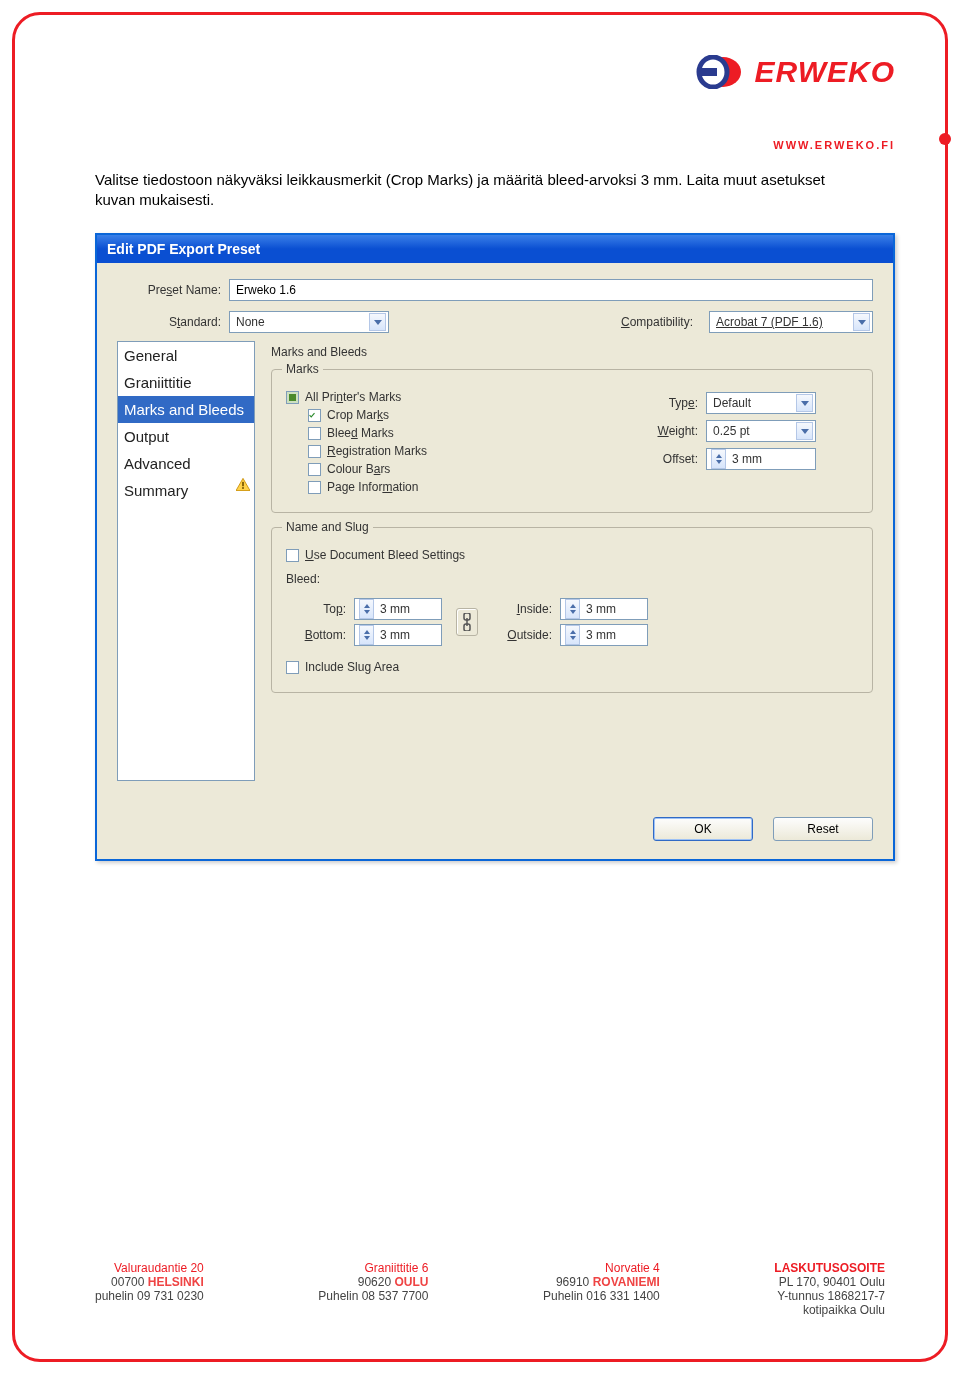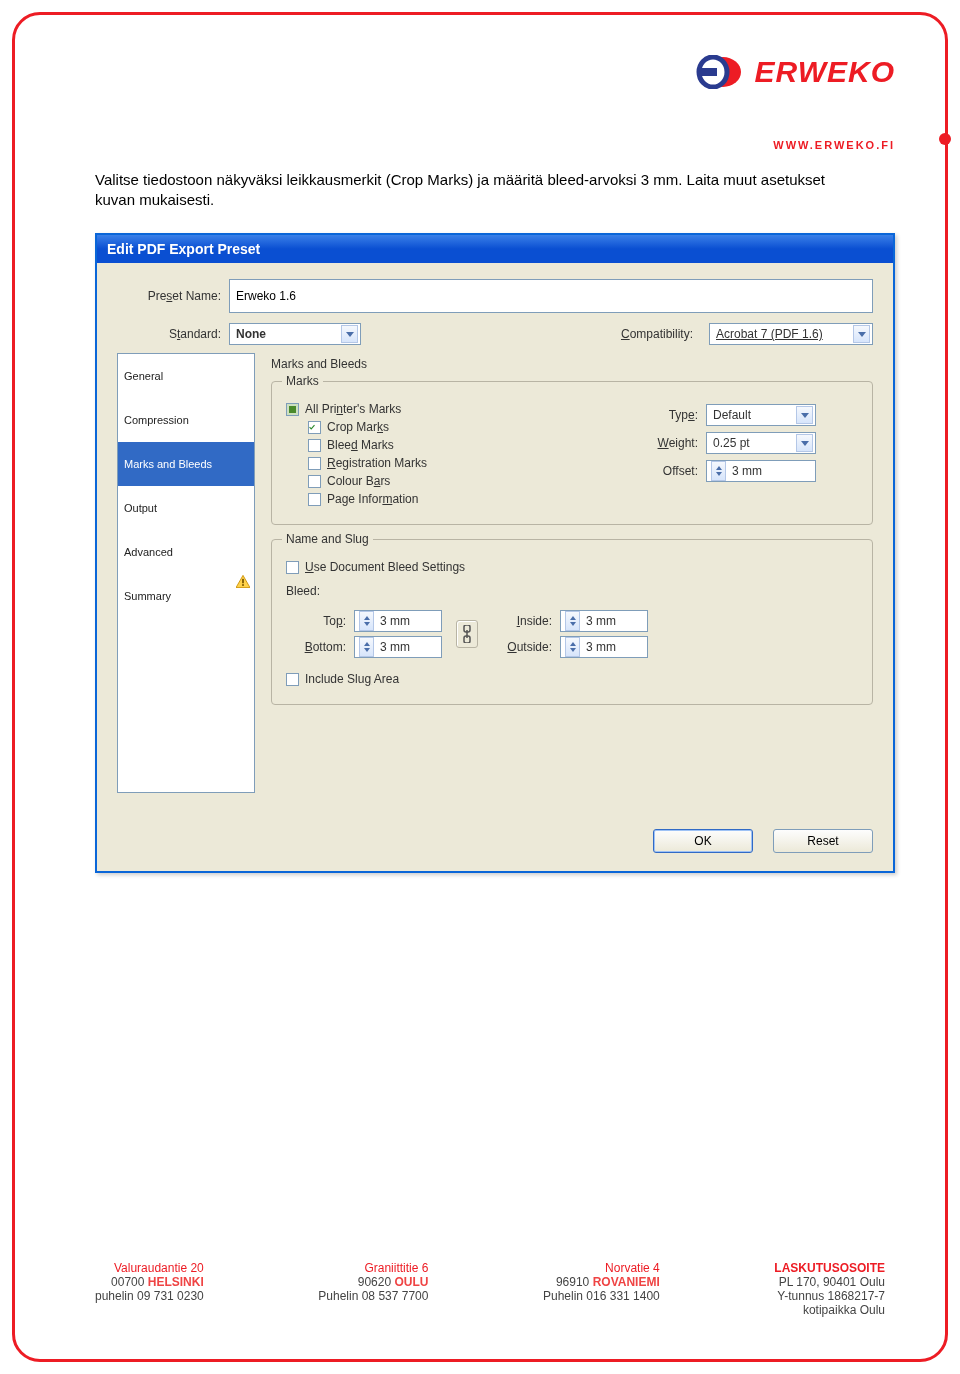--- a/index.html
+++ b/index.html
@@ -65,21 +65,21 @@
     color: #fff;
     font-weight: bold;
     font-size: 14px;
     padding: 6px 10px;
     font-family: Tahoma, Arial, sans-serif;
   }
   .dlg-body { padding: 16px 20px 18px 20px; font-family: Tahoma, Arial, sans-serif; font-size: 12px; color: #333; }
   .form-row { display: flex; align-items: center; margin-bottom: 10px; }
   .form-row .lbl { width: 112px; text-align: right; padding-right: 8px; }
   .text-input {
-    flex: 1; height: 34px; border: 1px solid #7f9db9; background: #fff;
+    flex: 1; height: 22px; border: 1px solid #7f9db9; background: #fff;
     padding: 10px 6px; font-size: 12px; font-family: Tahoma, Arial, sans-serif;
   }
   .std-row { display: flex; align-items: center; margin-bottom: 8px; }
   .std-row .lbl { width: 112px; text-align: right; padding-right: 8px; }
   .select {
     height: 22px; border: 1px solid #7f9db9; background: #fff;
     display: inline-flex; align-items: center; justify-content: space-between;
     padding: 0 2px 0 6px; font-size: 12px;
   }
   .select .chev {
@@ -93,21 +93,21 @@
     content: "";
     border-left: 4px solid transparent;
     border-right: 4px solid transparent;
     border-top: 5px solid #4a6ea9;
   }
   .main-cols { display: flex; gap: 16px; margin-top: 6px; }
   .sidebar {
     width: 138px; background: #fff; border: 1px solid #7f9db9;
     height: 440px;
   }
-  .sidebar .item { padding: 16px 6px; font-size: 11px; color: #222; position: relative; }
+  .sidebar .item { padding: 5px 6px; font-size: 15px; color: #222; position: relative; }
   .sidebar .item.active { background: #316ac5; color: #fff; }
   .warn-ico {
     position: absolute; right: 4px; top: 1px;
     width: 14px; height: 13px;
   }
   .right-col { flex: 1; }
   .panel-title { font-size: 12px; margin: 4px 0 10px 0; }
   fieldset.grp {
     border: 1px solid #b8b4a4;
     border-radius: 4px;
@@ -212,36 +212,36 @@
 
   <div class="dialog">
     <div class="titlebar">Edit PDF Export Preset</div>
     <div class="dlg-body">
       <div class="form-row">
         <span class="lbl"><span>Pre<span class="underline">s</span>et Name:</span></span>
         <input class="text-input" value="Erweko 1.6" style="">
       </div>
       <div class="std-row">
         <span class="lbl"><span>S<span class="underline">t</span>andard:</span></span>
-        <div class="select" style="width:132px;font-weight:bold;">
+        <div class="select" style="width:160px;">
           <span>None</span>
           <span class="chev"></span>
         </div>
         <span style="flex:1"></span>
         <span class="lbl" style="width:auto; margin-right:8px;"><span class="underline">C</span>ompatibility:</span>
         <div class="select" style="width:164px;text-decoration:underline;">
           <span>Acrobat 7 (PDF 1.6)</span>
           <span class="chev"></span>
         </div>
       </div>
 
       <div class="main-cols">
         <div class="sidebar">
           <div class="item">General</div>
-          <div class="item">Compression</div>
+          <div class="item">Graniittitie</div>
           <div class="item active">Marks and Bleeds</div>
           <div class="item">Output</div>
           <div class="item">Advanced</div>
           <div class="item">
             <span>Summary</span>
             <svg class="warn-ico" viewBox="0 0 16 14">
               <polygon points="8,0 16,14 0,14" fill="#ffd24a" stroke="#c98e00" stroke-width="1"></polygon>
               <rect x="7" y="4" width="2" height="5" fill="#7a5700"></rect>
               <rect x="7" y="10" width="2" height="2" fill="#7a5700"></rect>
             </svg>

